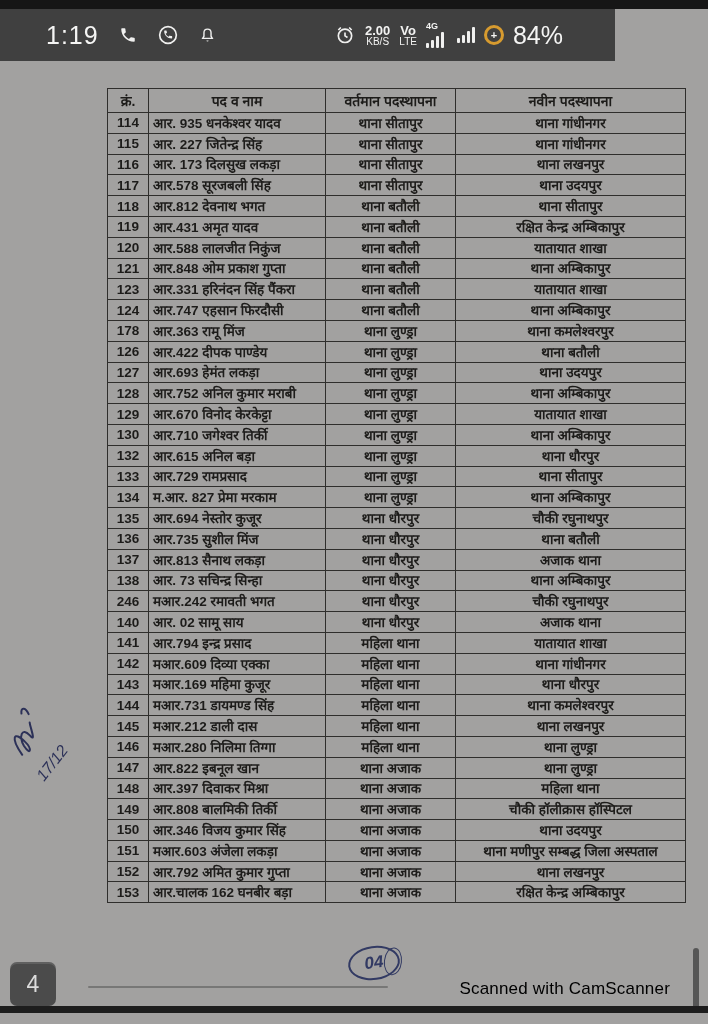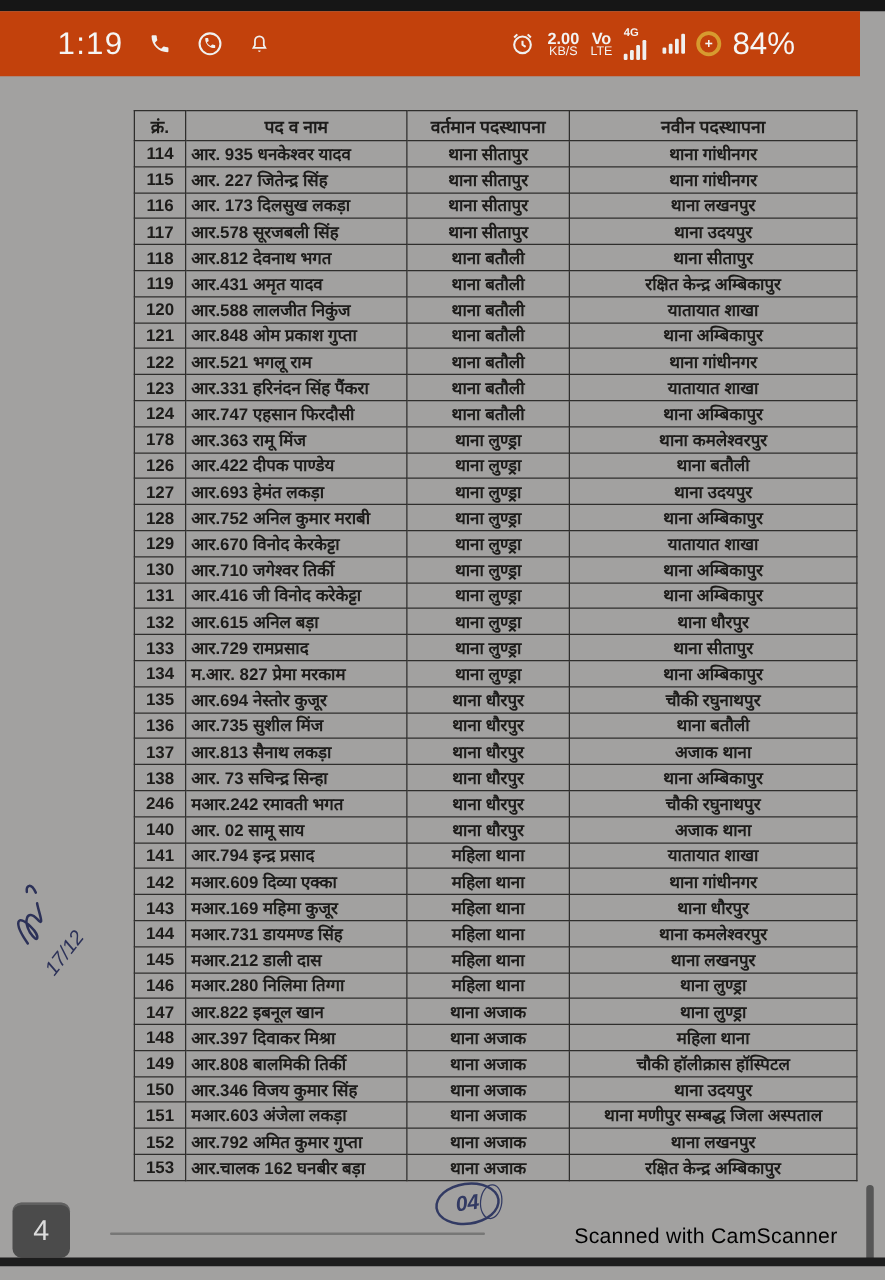--- a/index.html
+++ b/index.html
@@ -8,22 +8,22 @@
     position:relative;
     width:708px; height:1024px;
     background:#a2a1a0;
     font-family:"Liberation Sans", sans-serif;
     overflow:hidden;
   }
   
   .top-strip { position:absolute; left:0; top:0; width:708px; height:9px; background:#161616; }
   
   .status-bar {
-    position:absolute; left:0; top:9px; width:688px; height:52px;
-    background:#c2410c; color:#f3f3f2;
+    position:absolute; left:0; top:9px; width:615px; height:52px;
+    background:#404040; color:#f3f3f2;
     display:flex; align-items:center;
   }
   .sb-left { display:flex; align-items:center; gap:18px; padding-left:46px; }
   .sb-time { font-size:25px; letter-spacing:1px; color:#f5f5f4; }
   .sb-icon { width:22px; height:22px; display:inline-flex; align-items:center; justify-content:center; }
   .sb-right { margin-left:auto; display:flex; align-items:center; gap:9px; padding-right:52px; }
   .stack { display:flex; flex-direction:column; align-items:center; line-height:1; }
   .stack .t1 { font-size:13px; font-weight:bold; }
   .stack .t2 { font-size:10px; font-weight:normal; }
   .sig-wrap { display:flex; flex-direction:column; align-items:center; line-height:1; }
@@ -210,26 +210,20 @@
         <td class="col-cur">थाना बतौली</td>
         <td class="col-new">यातायात शाखा</td>
       </tr>
       <tr>
         <td class="col-no">121</td>
         <td class="col-name">आर.848 ओम प्रकाश गुप्ता</td>
         <td class="col-cur">थाना बतौली</td>
         <td class="col-new">थाना अम्बिकापुर</td>
       </tr>
       <tr>
-        <td class="col-no">122</td>
-        <td class="col-name">आर.521 भगलू राम</td>
-        <td class="col-cur">थाना बतौली</td>
-        <td class="col-new">थाना गांधीनगर</td>
-      </tr>
-      <tr>
         <td class="col-no">123</td>
         <td class="col-name">आर.331 हरिनंदन सिंह पैंकरा</td>
         <td class="col-cur">थाना बतौली</td>
         <td class="col-new">यातायात शाखा</td>
       </tr>
       <tr>
         <td class="col-no">124</td>
         <td class="col-name">आर.747 एहसान फिरदौसी</td>
         <td class="col-cur">थाना बतौली</td>
         <td class="col-new">थाना अम्बिकापुर</td>
@@ -260,26 +254,20 @@
       </tr>
       <tr>
         <td class="col-no">129</td>
         <td class="col-name">आर.670 विनोद केरकेट्टा</td>
         <td class="col-cur">थाना लुण्ड्रा</td>
         <td class="col-new">यातायात शाखा</td>
       </tr>
       <tr>
         <td class="col-no">130</td>
         <td class="col-name">आर.710 जगेश्वर तिर्की</td>
-        <td class="col-cur">थाना लुण्ड्रा</td>
-        <td class="col-new">थाना अम्बिकापुर</td>
-      </tr>
-      <tr>
-        <td class="col-no">131</td>
-        <td class="col-name">आर.416 जी विनोद करेकेट्टा</td>
         <td class="col-cur">थाना लुण्ड्रा</td>
         <td class="col-new">थाना अम्बिकापुर</td>
       </tr>
       <tr>
         <td class="col-no">132</td>
         <td class="col-name">आर.615 अनिल बड़ा</td>
         <td class="col-cur">थाना लुण्ड्रा</td>
         <td class="col-new">थाना धौरपुर</td>
       </tr>
       <tr>

